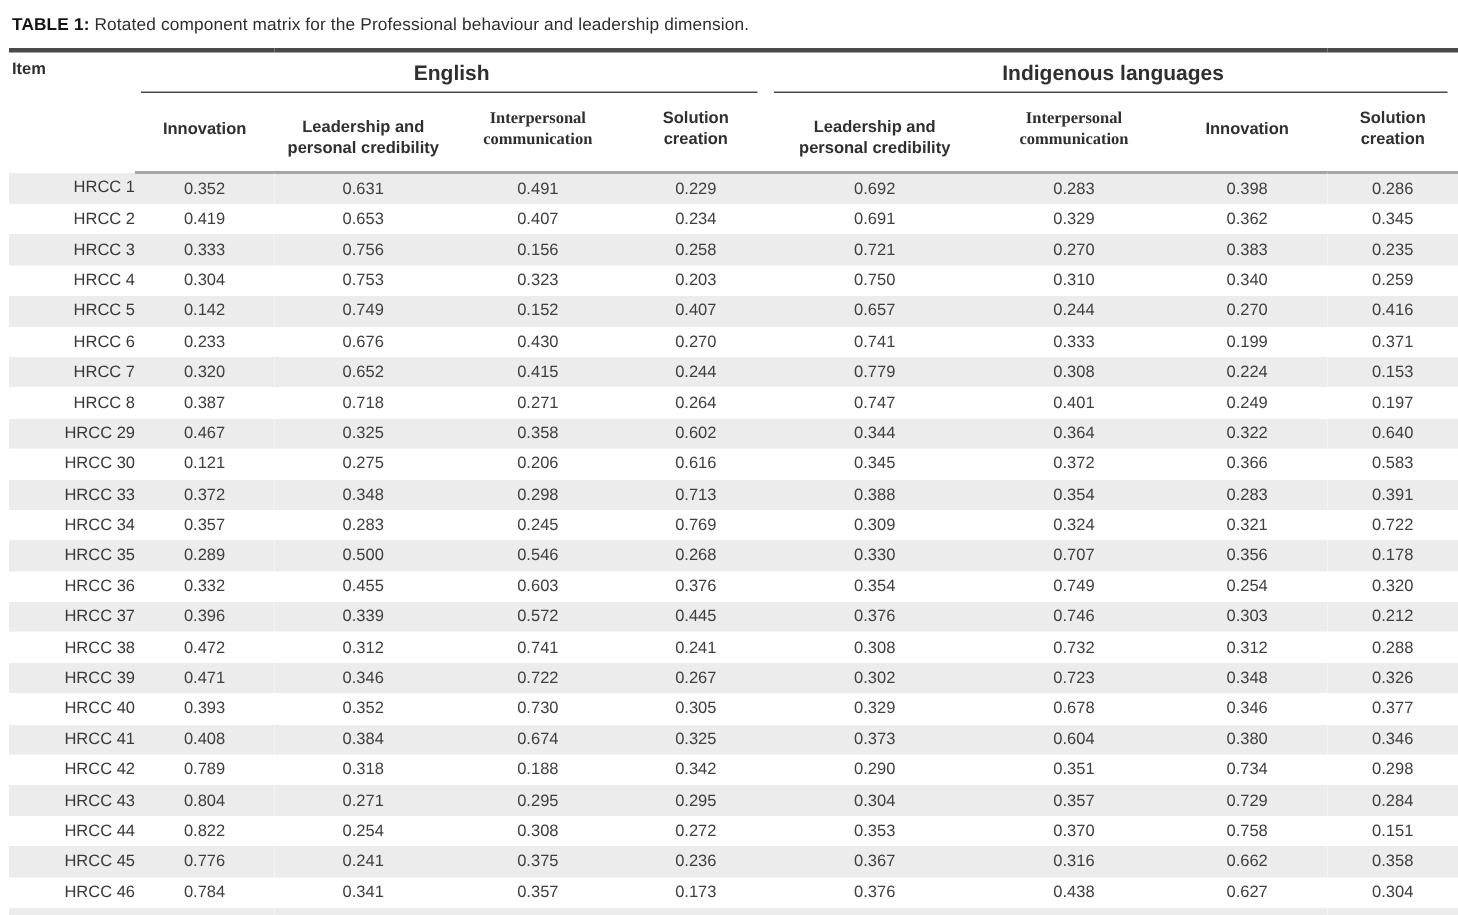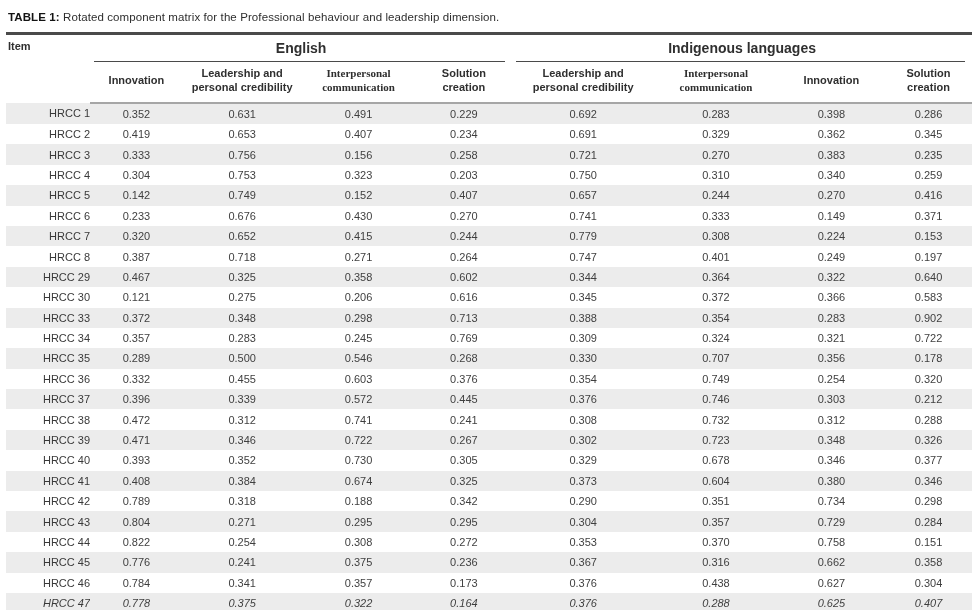--- a/index.html
+++ b/index.html
@@ -29,21 +29,21 @@
   }
   th.group::after{
     content:"";position:absolute;left:4px;right:7px;bottom:0;height:1px;
     background:var(--rule-dark);
   }
   tr.sub-row th{
     font-size:11px;font-weight:bold;text-align:center;vertical-align:middle;
     padding:4px 2px 7px;border-bottom:2px solid var(--rule-light);line-height:1.3;
   }
   tr.sub-row th span{display:inline-block;}
-  th.w-lead span{max-width:112px;}
+  th.w-lead span{max-width:112px;margin-top:12px;}
   th.w-inter span{max-width:100px;font-family:Liberation Serif, serif;}
   th.w-sol span{max-width:58px;}
   tbody td{
     font-size:11px;color:var(--text);height:20.4px;padding:0;text-align:center;
     overflow:hidden;white-space:nowrap;
   }
   tbody td.item-cell{text-align:right;padding-left:2px;color:#393939;}
   tbody tr:nth-child(odd){background:var(--stripe);}
   tbody tr:last-child td{border-bottom:3px solid var(--rule-dark);font-style:italic;}
 </style>
@@ -143,21 +143,21 @@
           <td>0.416</td>
         </tr>
         <tr>
           <td class="item-cell">HRCC 6</td>
           <td>0.233</td>
           <td>0.676</td>
           <td>0.430</td>
           <td>0.270</td>
           <td>0.741</td>
           <td>0.333</td>
-          <td>0.149</td>
+          <td>0.199</td>
           <td>0.371</td>
         </tr>
         <tr>
           <td class="item-cell">HRCC 7</td>
           <td>0.320</td>
           <td>0.652</td>
           <td>0.415</td>
           <td>0.244</td>
           <td>0.779</td>
           <td>0.308</td>
@@ -199,21 +199,21 @@
         </tr>
         <tr>
           <td class="item-cell">HRCC 33</td>
           <td>0.372</td>
           <td>0.348</td>
           <td>0.298</td>
           <td>0.713</td>
           <td>0.388</td>
           <td>0.354</td>
           <td>0.283</td>
-          <td>0.902</td>
+          <td>0.391</td>
         </tr>
         <tr>
           <td class="item-cell">HRCC 34</td>
           <td>0.357</td>
           <td>0.283</td>
           <td>0.245</td>
           <td>0.769</td>
           <td>0.309</td>
           <td>0.324</td>
           <td>0.321</td>

